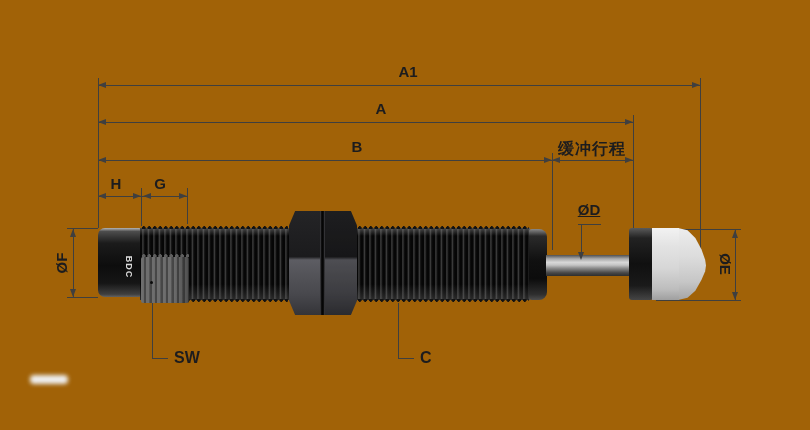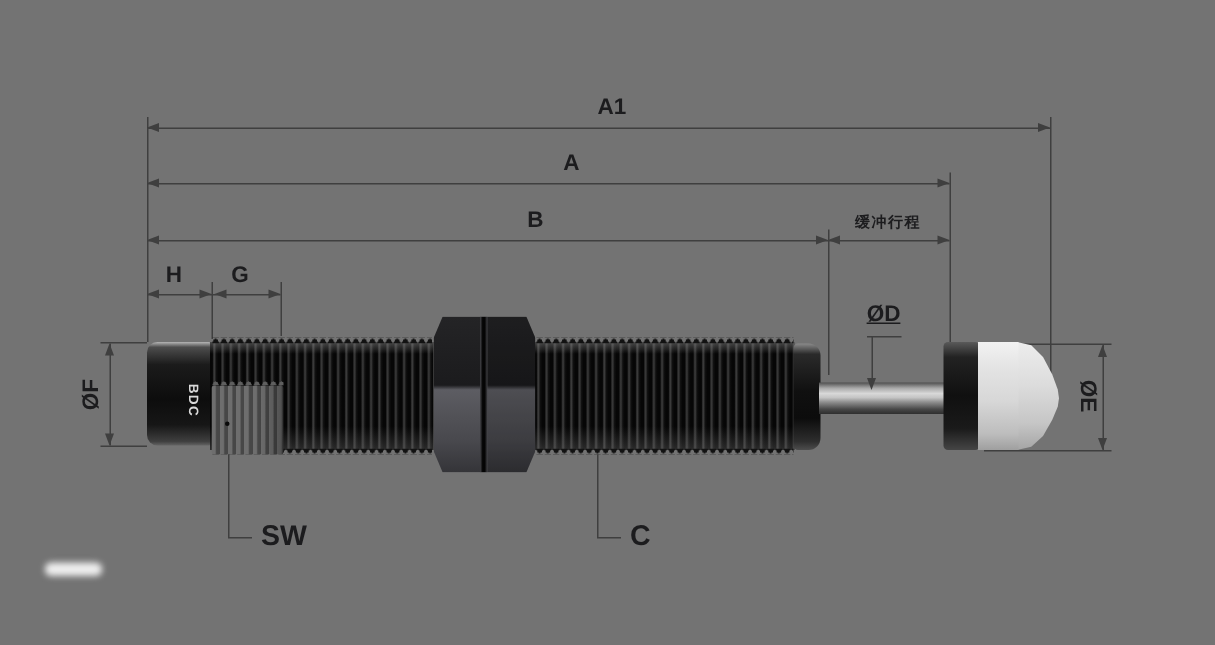--- a/index.html
+++ b/index.html
@@ -1,37 +1,37 @@
 <!DOCTYPE html>
 <html><head>
 <meta charset="utf-8">
 <style>
   html,body { margin:0; padding:0; background:#ffffff; }
   .canvas {
-    position:relative; width:810px; height:430px; background:#737373;
+    position:relative; width:810px; height:430px; background:#a16207;
     overflow:hidden;
     font-family:"Liberation Sans","DejaVu Sans",sans-serif;
   }
   
   .hline { position:absolute; height:1px; background:#3f3f3f; z-index:1; }
   .vline { position:absolute; width:1px;  background:#3f3f3f; z-index:1; }
   .arr   { position:absolute; width:0; height:0; z-index:3; }
   .arr.l { border-top:3px solid transparent; border-bottom:3px solid transparent; border-right:8px solid #3f3f3f; }
   .arr.r { border-top:3px solid transparent; border-bottom:3px solid transparent; border-left:8px solid #3f3f3f; }
   .arr.u { border-left:3px solid transparent; border-right:3px solid transparent; border-bottom:8px solid #3f3f3f; }
   .arr.d { border-left:3px solid transparent; border-right:3px solid transparent; border-top:8px solid #3f3f3f; }
   .dim-label {
     position:absolute; z-index:4; color:#1c1c1e;
     font-size:15px; font-weight:600; line-height:17px; white-space:nowrap;
     transform:translateX(-50%);
   }
-  .dim-label.cjk { font-size:10px; letter-spacing:1px; }
+  .dim-label.cjk { font-size:16px; letter-spacing:1px; }
   .note-label {
     position:absolute; z-index:4; color:#1c1c1e;
-    font-size:19px; font-weight:600; line-height:17px; white-space:nowrap;
+    font-size:16px; font-weight:600; line-height:17px; white-space:nowrap;
   }
   .vlabel {
     position:absolute; z-index:4; color:#1c1c1e;
     font-size:15px; font-weight:600; white-space:nowrap;
   }
   .vlabel.ccw { transform:translate(-50%,-50%) rotate(-90deg); }
   .vlabel.cw  { transform:translate(-50%,-50%) rotate(90deg); }
   
   .part { position:absolute; z-index:2; }
   .left-cap {

